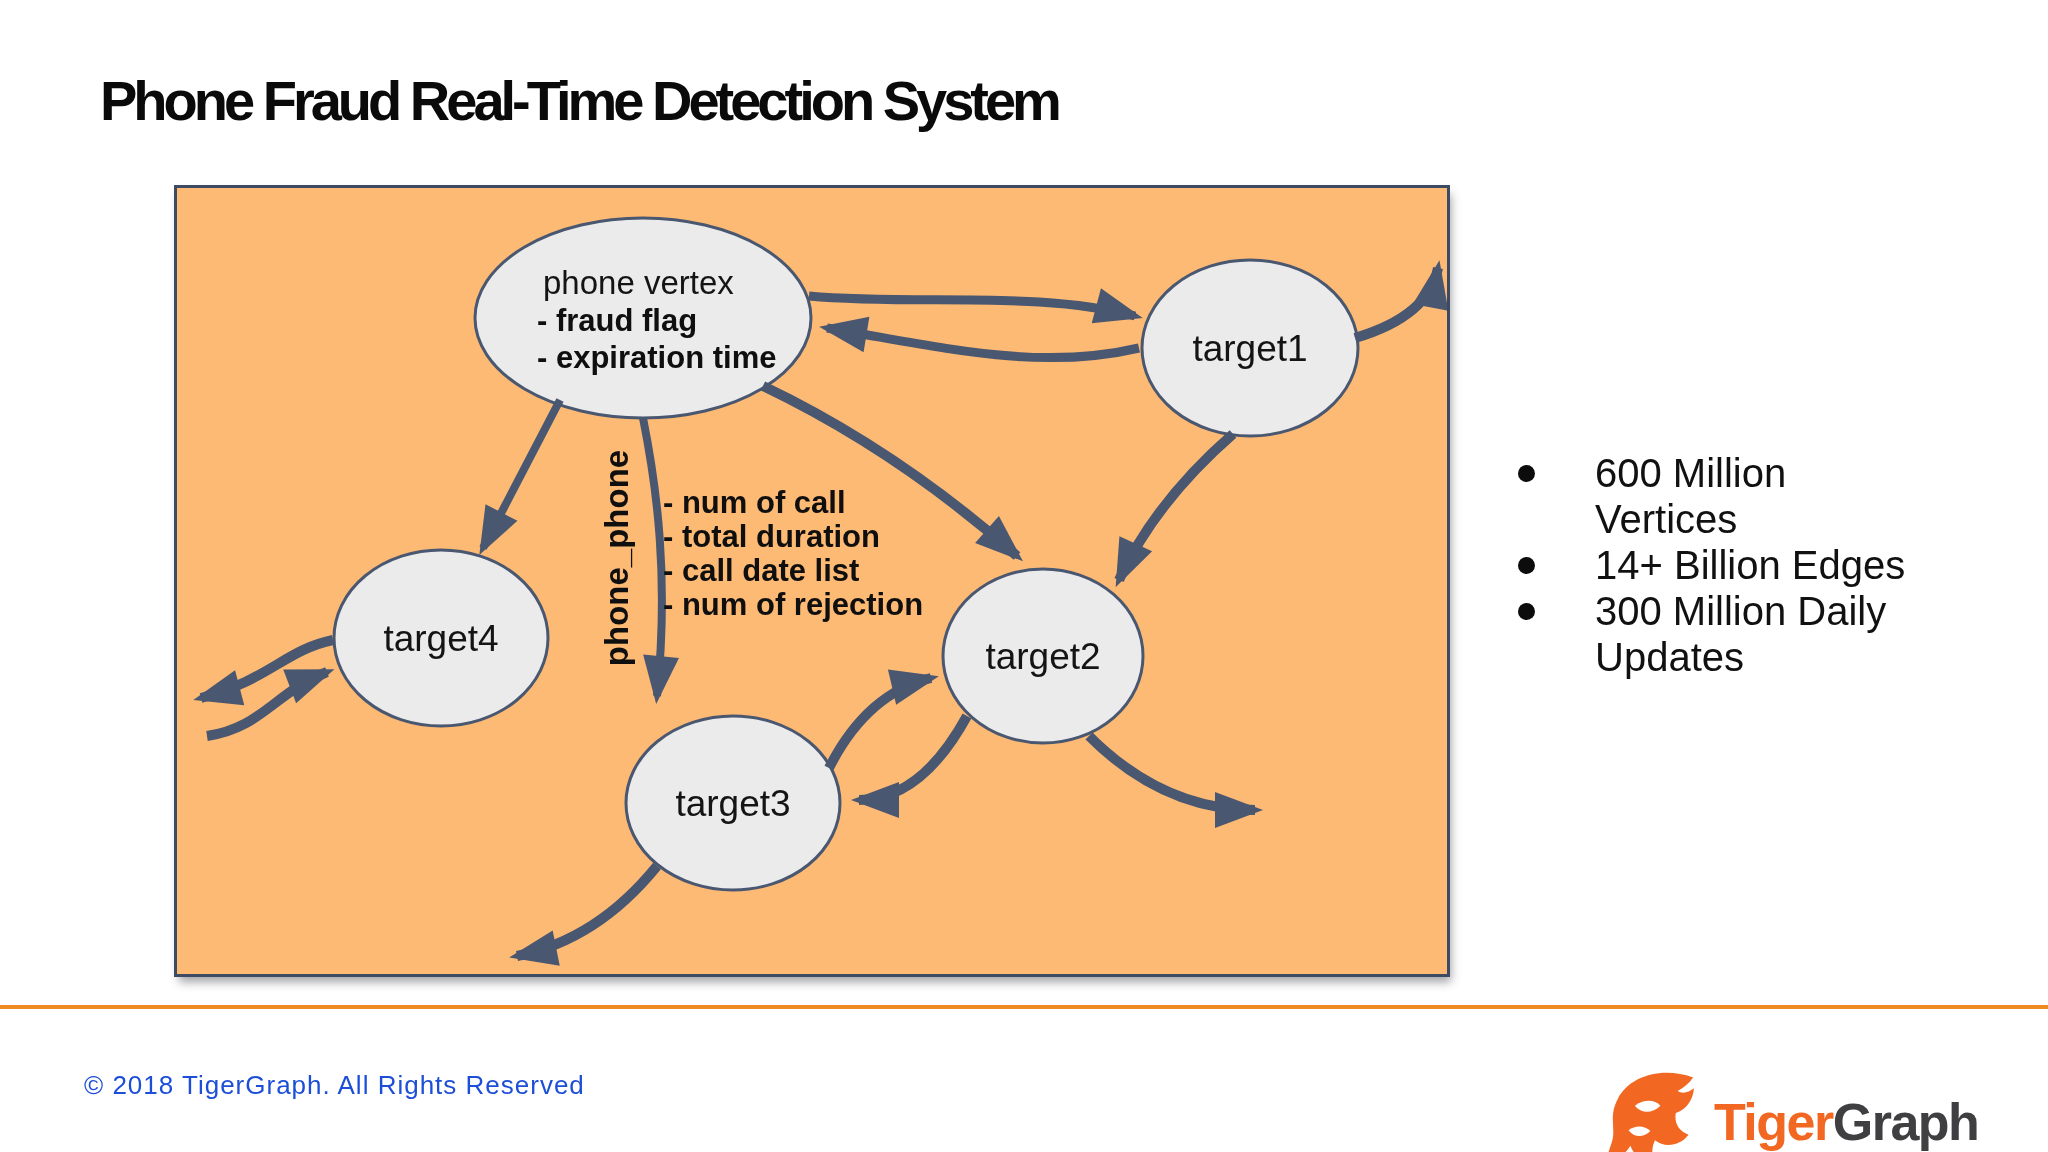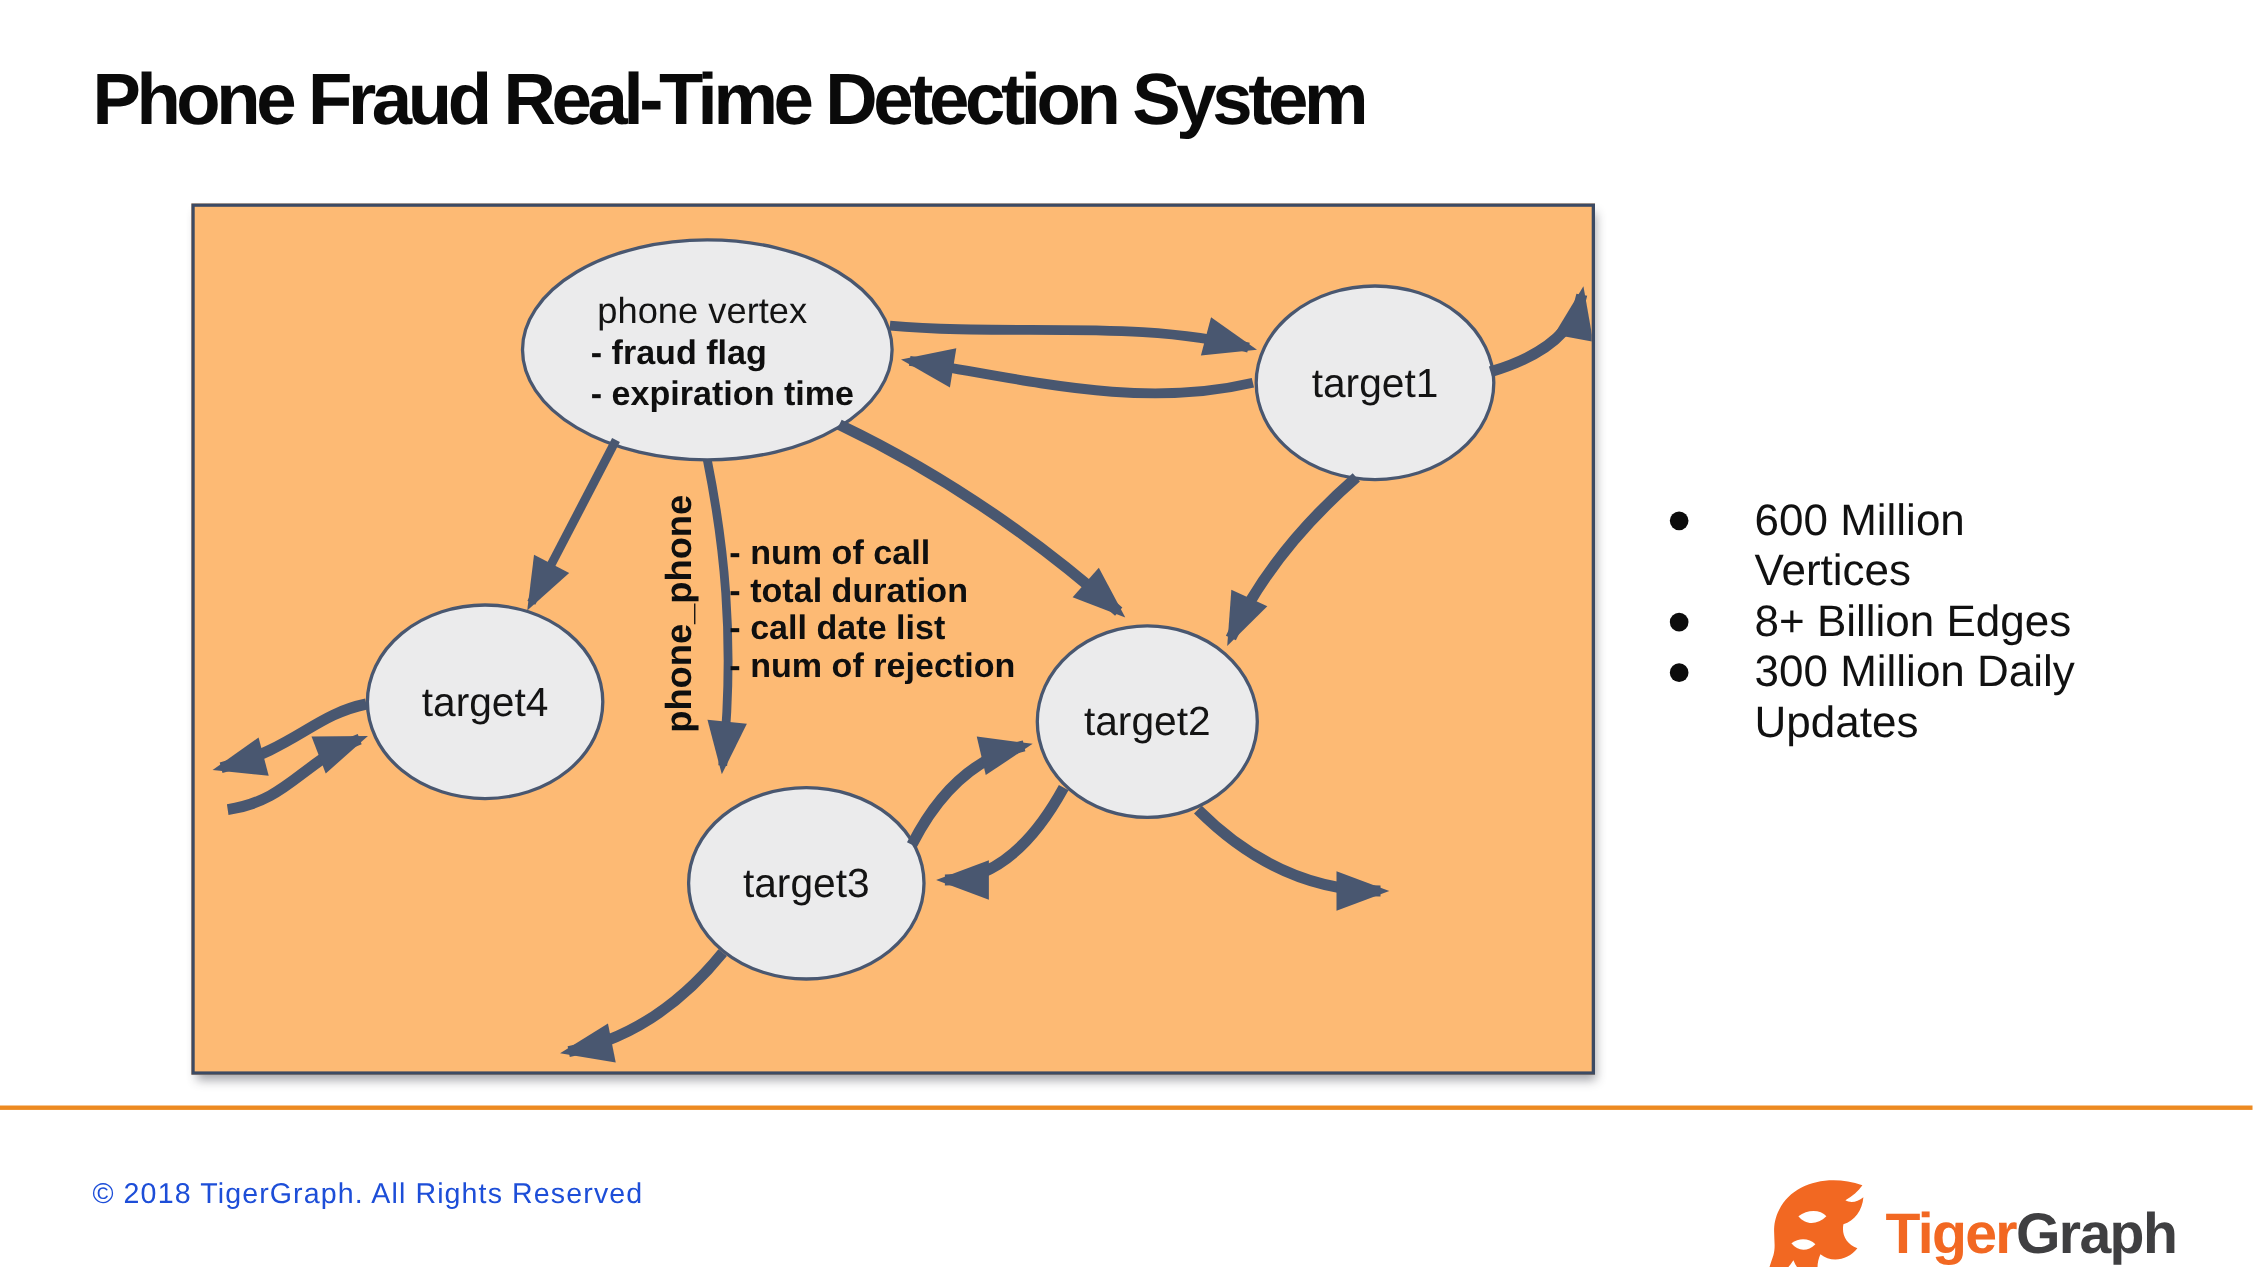--- a/index.html
+++ b/index.html
@@ -1,22 +1,22 @@
 <!DOCTYPE html>
 <html><head>
 <meta charset="utf-8">
 <style>
   html,body{margin:0;padding:0;background:#fff;}
   .slide{
     position:relative;width:2048px;height:1152px;background:#ffffff;overflow:hidden;
     font-family:"Liberation Sans", sans-serif;
   }
   .title{
-    position:absolute;left:84px;top:56px;margin:0;
-    font-size:66px;font-weight:700;letter-spacing:-4px;color:#0a0a0a;line-height:1.05;
+    position:absolute;left:84px;top:56px;margin:16px;
+    font-size:56px;font-weight:700;letter-spacing:-4px;color:#0a0a0a;line-height:1.05;
   }
   .panel{
     position:absolute;left:174px;top:185px;width:1276px;height:792px;
     background:#fdba74;border:3px solid #3c4a63;box-sizing:border-box;
     box-shadow:3px 7px 9px -2px rgba(50,50,62,.45);
   }
   .panel svg{display:block;}
   .node-label{font-size:37px;fill:#141414;font-weight:400;}
   .node-title{font-size:33px;fill:#141414;font-weight:400;}
   .node-attr{font-size:31px;fill:#0f0f0f;font-weight:700;}
@@ -90,21 +90,21 @@
     </svg>
   </div>
 
   <div class="stats">
     <div class="stat">
       <span class="dot"></span>
       <span class="txt">600 Million Vertices</span>
     </div>
     <div class="stat">
       <span class="dot"></span>
-      <span class="txt">8+ Billion Edges</span>
+      <span class="txt">14+ Billion Edges</span>
     </div>
     <div class="stat">
       <span class="dot"></span>
       <span class="txt">300 Million Daily Updates</span>
     </div>
   </div>
 
   <div class="rule"></div>
 
   <div class="footer">© 2018 TigerGraph. All Rights Reserved</div>

